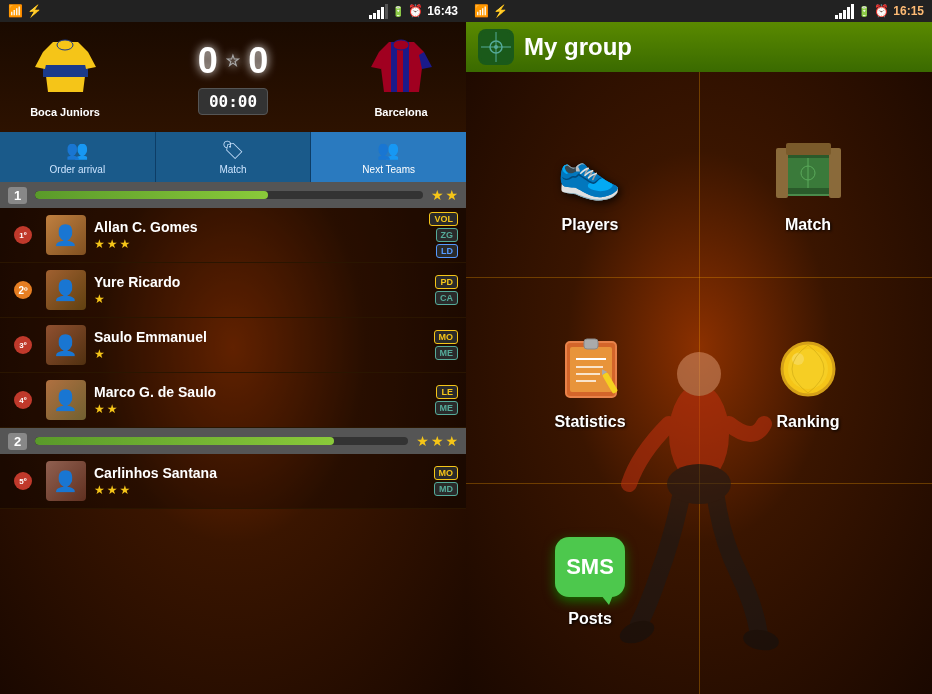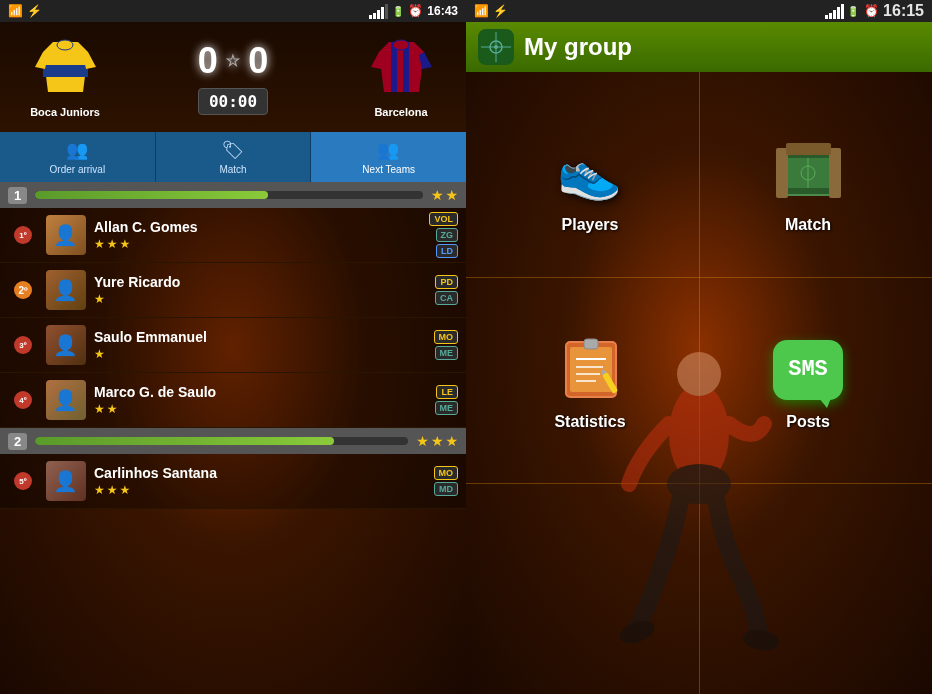--- a/index.html
+++ b/index.html
@@ -550,21 +550,21 @@
     <div style="display:flex; gap:4px; align-items:center;">
       <div class="signal-bars">
         <div class="signal-bar" style="height:4px;"></div>
         <div class="signal-bar" style="height:6px;"></div>
         <div class="signal-bar" style="height:9px;"></div>
         <div class="signal-bar" style="height:12px;"></div>
         <div class="signal-bar" style="height:15px;"></div>
       </div>
       <span style="color:#0f0; font-size:10px;">🔋</span>
       <span style="color:#fff; font-size:12px;">⏰</span>
-      <span style="font-size:16px; color:#e5e5e5; font-weight:bold;">16:15</span>
+      <span style="font-size:12px; color:#fdba74; font-weight:bold;">16:15</span>
     </div>
   </div>
 
   <div class="app-header">
     <div class="app-icon">
       <svg width="30" height="30" viewBox="0 0 30 30">
         <rect width="30" height="30" rx="4" fill="#1a5a1a"></rect>
         <circle cx="15" cy="15" r="6" fill="none" stroke="#5a9" stroke-width="1.5"></circle>
         <line x1="0" y1="15" x2="30" y2="15" stroke="#5a9" stroke-width="1"></line>
         <line x1="15" y1="0" x2="15" y2="30" stroke="#5a9" stroke-width="1"></line>
@@ -644,24 +644,39 @@
 
           <rect x="26" y="2" width="14" height="10" rx="3" fill="#aaa" stroke="#888" stroke-width="1"></rect>
 
           <rect x="44" y="38" width="6" height="22" rx="2" fill="#f5d020" transform="rotate(-30 44 38)"></rect>
           <polygon points="44,38 50,38 47,33" fill="#aaa" transform="rotate(-30 44 38)"></polygon>
         </svg>
       </div>
       <span class="menu-label">Statistics</span>
     </div>
 
+    <div class="menu-item">
+      <div class="menu-icon-area">
+        <svg width="65" height="65" viewBox="0 0 65 65">
+
+          <circle cx="32" cy="32" r="26" fill="#f5c518"></circle>
+          <circle cx="32" cy="32" r="26" fill="none" stroke="#d4a018" stroke-width="3"></circle>
+
+          <circle cx="32" cy="32" r="20" fill="#f8d830" opacity="0.5"></circle>
+          <circle cx="22" cy="22" r="6" fill="#fff" opacity="0.2"></circle>
+
+          <path d="M32,8 Q48,20 48,32 Q48,44 32,56 Q16,44 16,32 Q16,20 32,8" fill="none" stroke="#c4a010" stroke-width="1" opacity="0.5"></path>
+        </svg>
+      </div>
+      <span class="menu-label">Ranking</span>
+    </div>
 
 
     <div class="menu-item">
       <div class="menu-icon-area">
         <div class="icon-posts">
-          <span style="font-size:22px; font-weight:bold; color:#fff; font-family: Liberation Mono, monospace;">SMS</span>
+          <span style="font-size:22px; font-weight:bold; color:#fff; font-family: Liberation Sans, sans-serif;">SMS</span>
         </div>
       </div>
       <span class="menu-label">Posts</span>
     </div>
   </div>
 </div>
 
 </body></html>

